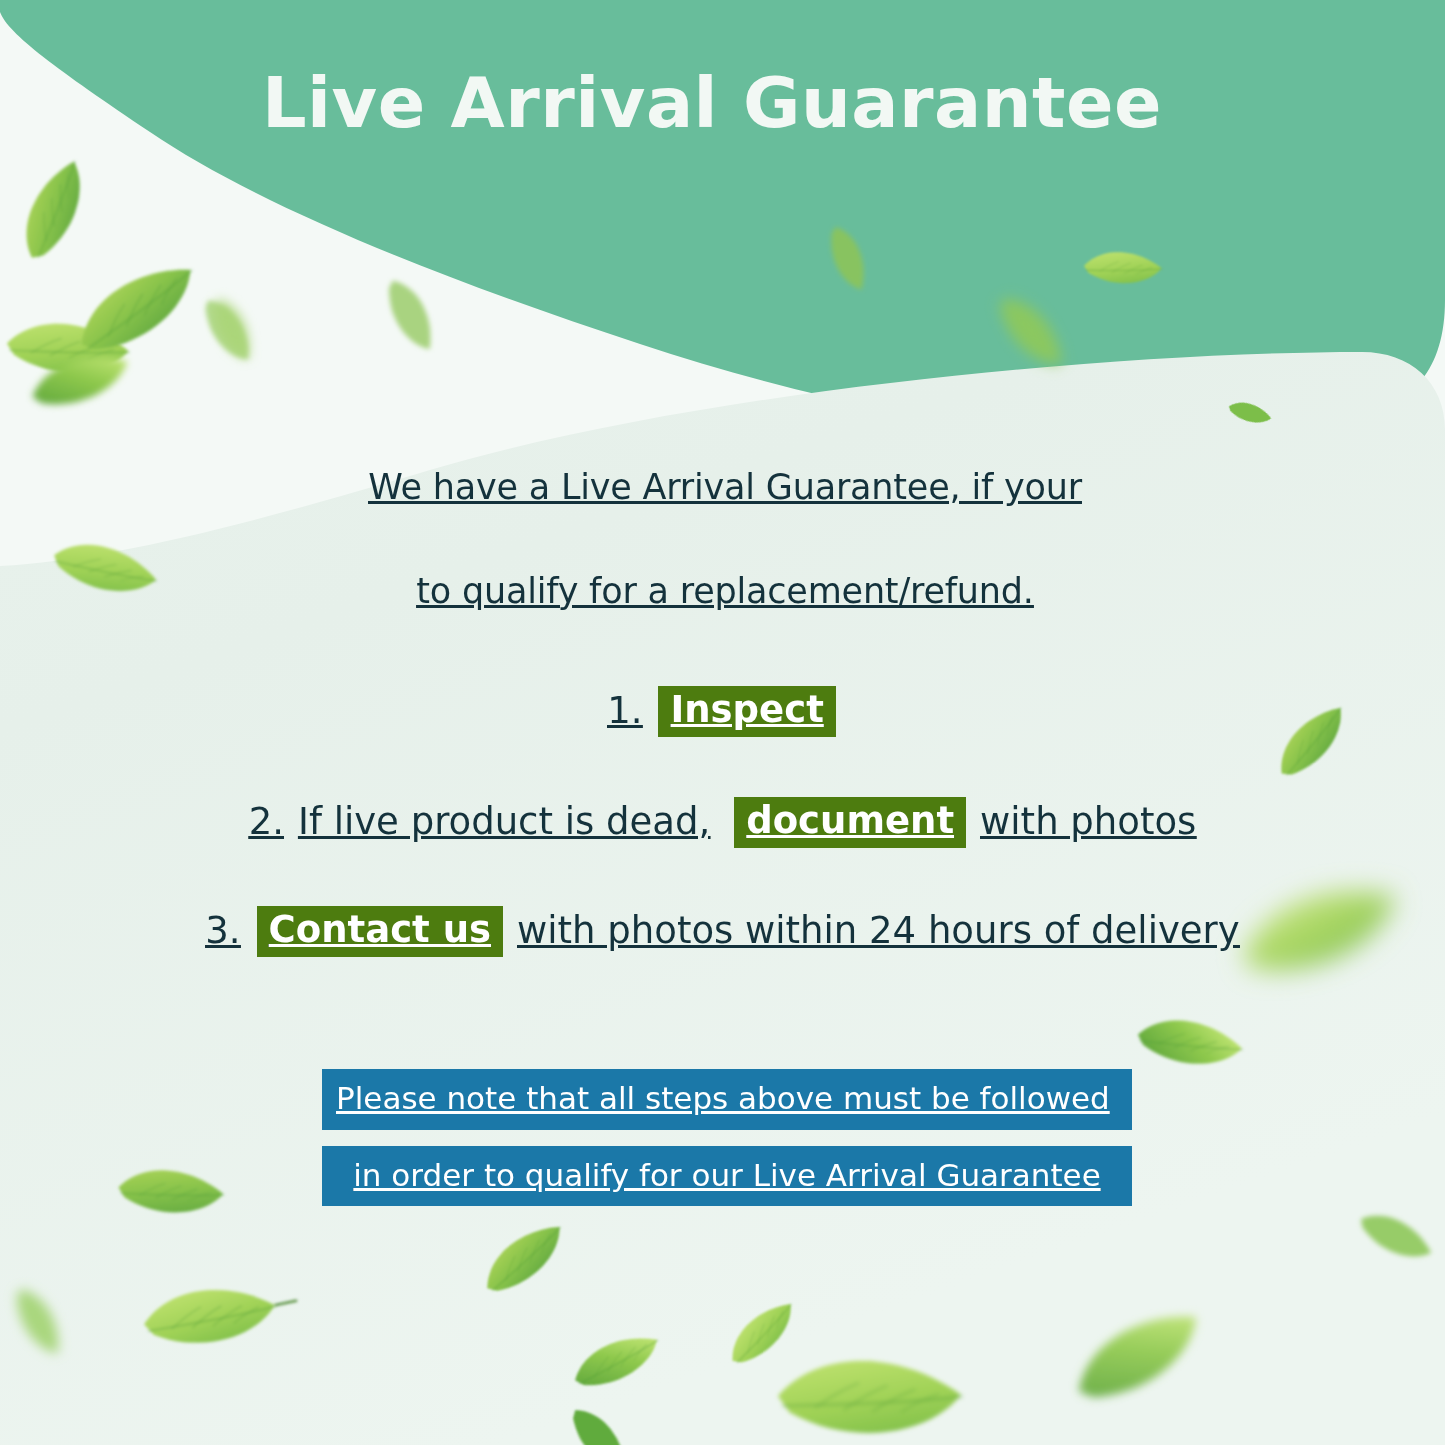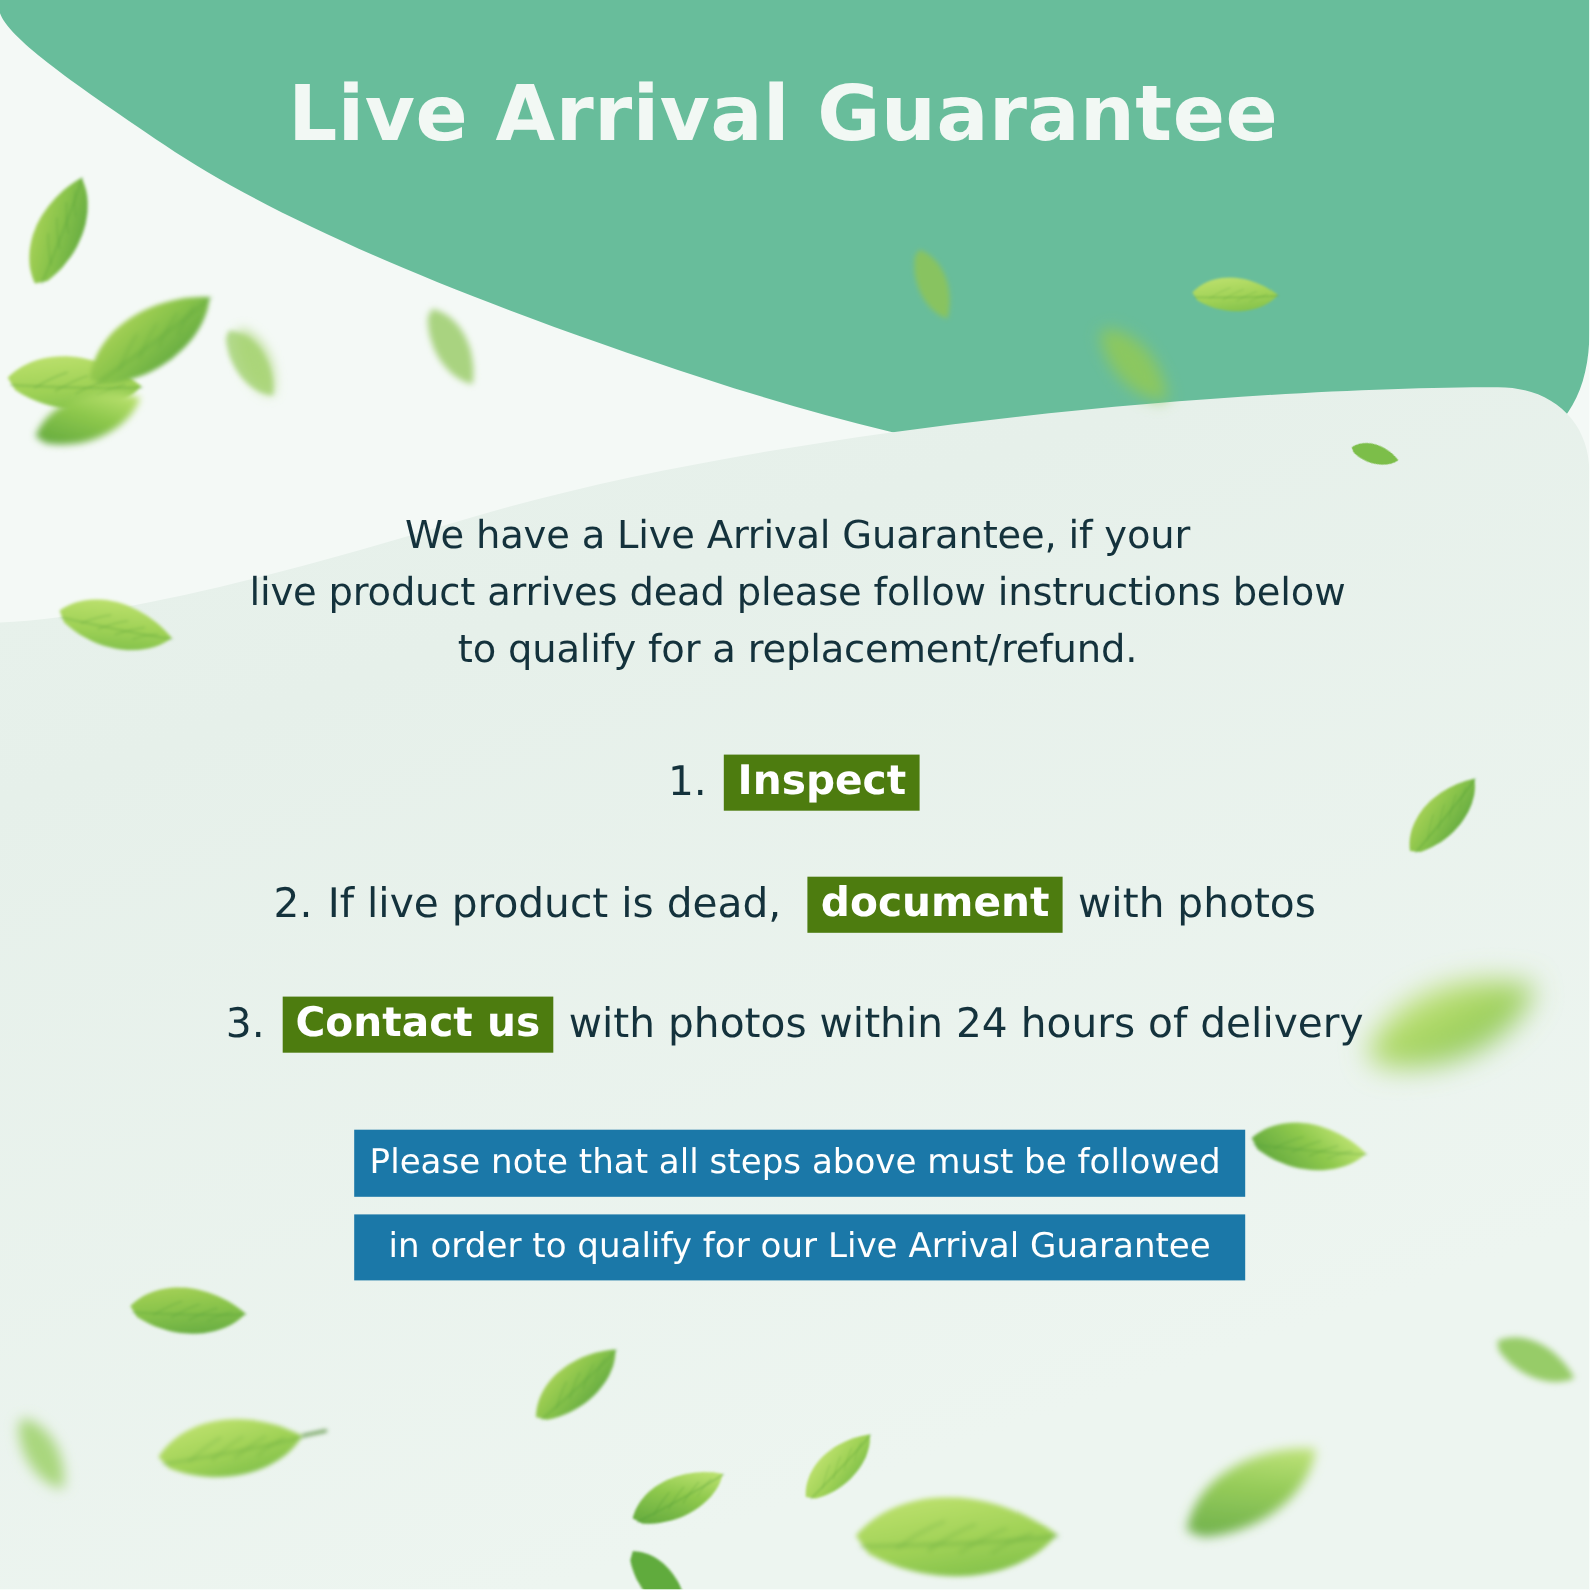--- a/index.html
+++ b/index.html
@@ -54,21 +54,21 @@
   
   .content {
     position: absolute;
     left: 0;
     top: 0;
     width: 1445px;
     height: 1445px;
     z-index: 7;
     pointer-events: none;
   }
-  .content * { pointer-events: auto; }
+  .content * { pointer-events: auto; text-decoration: underline; }
 
   .intro {
     position: absolute;
     left: 160px;
     top: 462px;
     width: 1130px;
     text-align: center;
     color: #14323c;
     font-family: "DejaVu Sans", sans-serif;
     font-size: 35px;
@@ -108,21 +108,21 @@
     margin: 0 2px;
     line-height: 1.05;
   }
 
   .step-tail { margin-left: 12px; }
 
   
   .notes {
     position: absolute;
     left: 322px;
-    top: 1027px;
+    top: 1069px;
     width: 810px;
   }
 
   .note-line {
     display: block;
     background: #1b78a8;
     color: #ffffff;
     font-family: "DejaVu Sans", sans-serif;
     font-size: 31px;
     line-height: 1.12;
@@ -314,21 +314,21 @@
       </g>
     </svg>
   </div>
 
   <div class="header-title">Live Arrival Guarantee</div>
 
   <div class="content">
 
     <div class="intro">
       <span>We have a Live Arrival Guarantee, if your</span><br>
-      <span>live product arrives dead please follow instructions below</span><br>
+      <br>
       <span>to qualify for a replacement/refund.</span>
     </div>
 
     <div class="steps">
 
       <div class="step step-1">
         <span class="step-num">1.</span>
         <span class="hl-dark">Inspect</span>
       </div>
 

